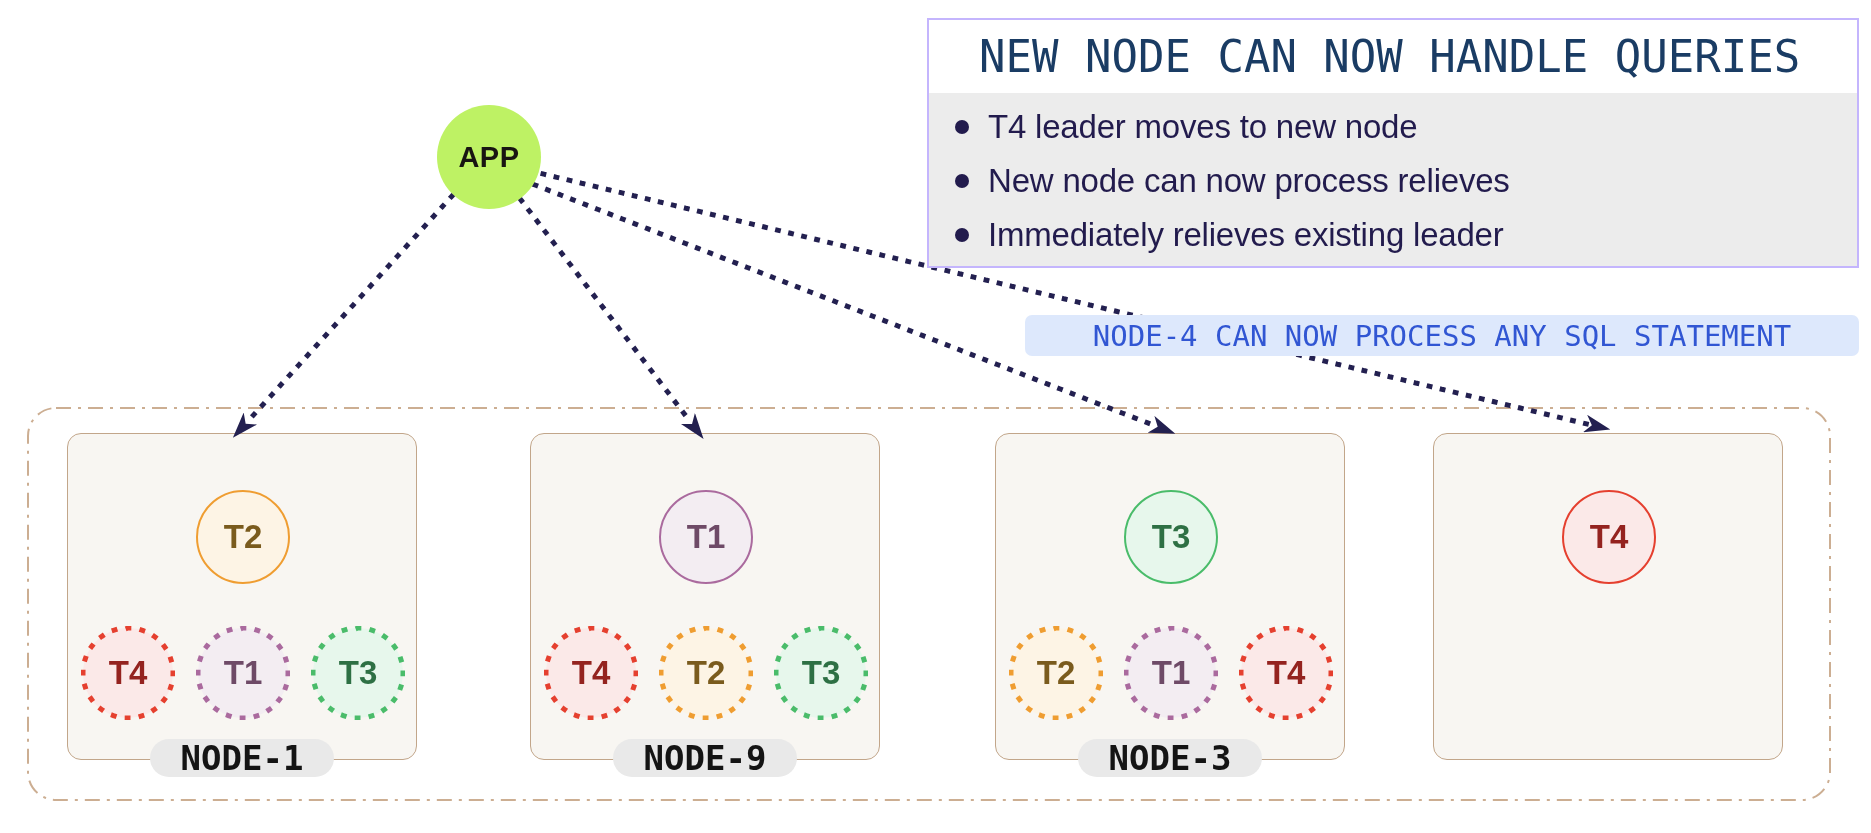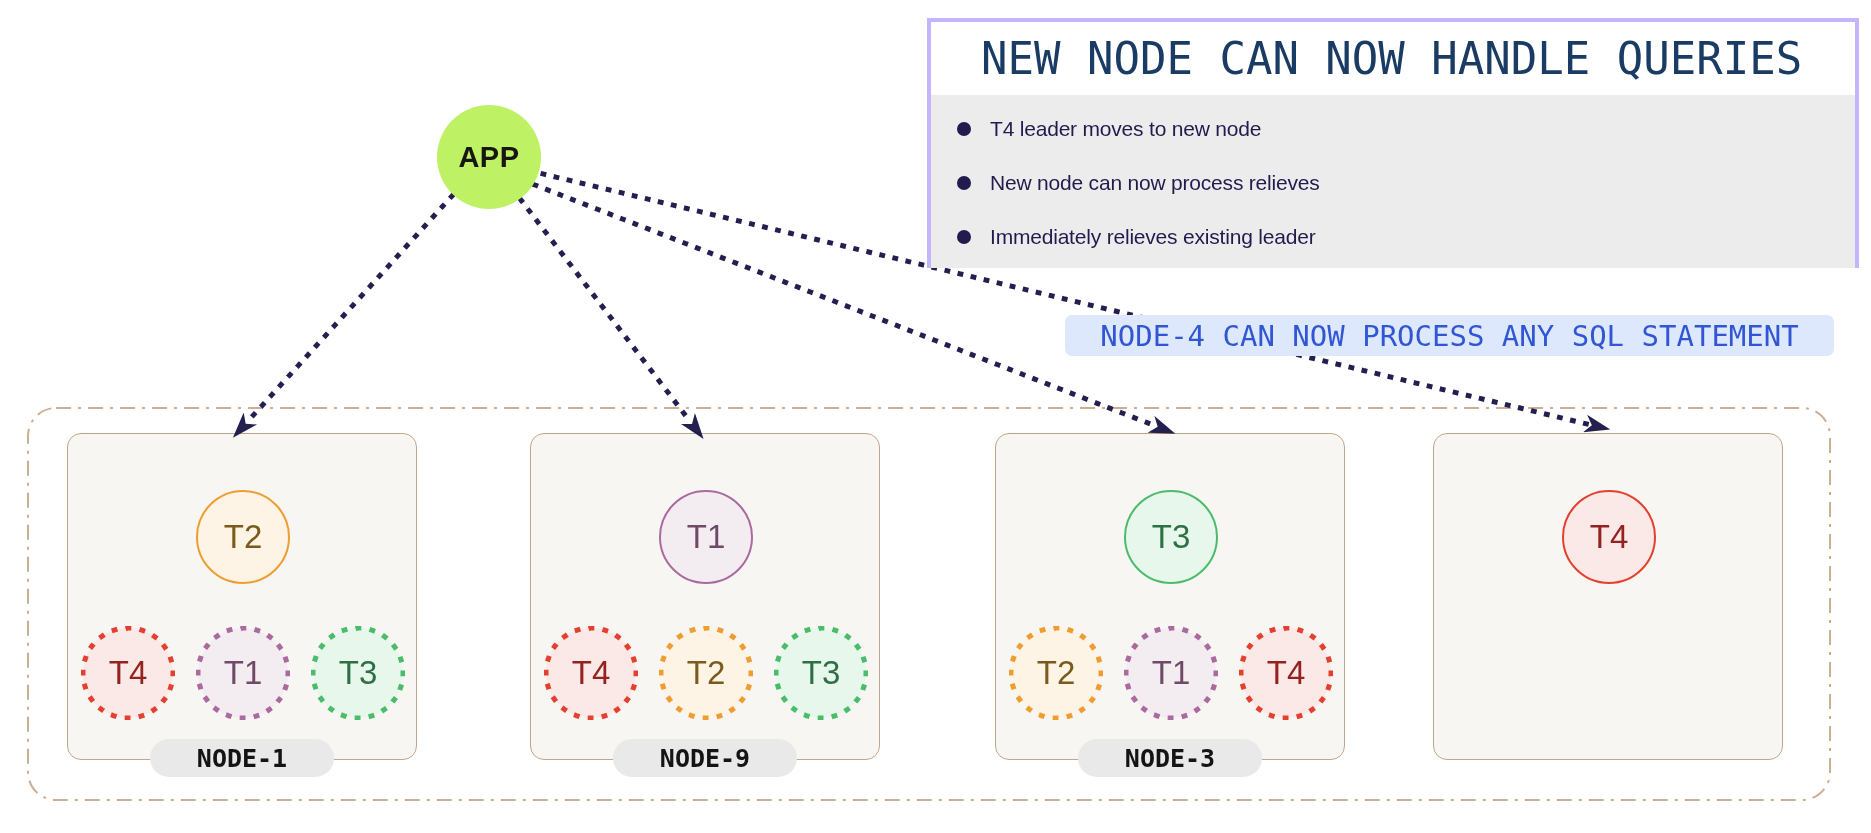--- a/index.html
+++ b/index.html
@@ -14,58 +14,58 @@
   .app-circle{
     position:absolute;left:437px;top:105px;width:104px;height:104px;
     border-radius:50%;background:#bef264;
     display:flex;align-items:center;justify-content:center;
   }
   .app-circle span{font-weight:bold;font-size:29px;letter-spacing:.5px;color:#181512;}
 
   
   .callout{
     position:absolute;left:927px;top:18px;width:932px;height:250px;
-    border:4px solid #c4b5fd;background:#ffffff;box-sizing:border-box;
+    border:2px solid #c4b5fd;background:#ffffff;box-sizing:border-box;
   }
   .callout-title{
     height:73px;line-height:73px;padding-left:50px;
     font-size:44px;color:#1a3c64;white-space:nowrap;
   }
   .callout-body{
     background:#ececec;height:173px;padding-top:7px;box-sizing:border-box;
   }
   .bullet-row{
     display:flex;align-items:center;height:54px;padding-left:26px;
   }
   .bullet-dot{
     width:14px;height:14px;border-radius:50%;background:#221b4d;
     flex:0 0 14px;margin-right:19px;
   }
-  .bullet-text{font-size:21px;color:#221b4d;letter-spacing:-.2px;white-space:nowrap;}
+  .bullet-text{font-size:33px;color:#221b4d;letter-spacing:-.2px;white-space:nowrap;}
 
   
   .sql-banner{
-    position:absolute;left:1065px;top:315px;width:769px;height:41px;
+    position:absolute;left:1025px;top:315px;width:834px;height:41px;
     background:#dde8fc;border-radius:7px;
     display:flex;align-items:center;justify-content:center;
     font-size:29px;color:#3156d3;white-space:nowrap;
   }
 
   
   .node-card{
     position:absolute;top:433px;width:350px;height:327px;box-sizing:border-box;
     background:#f8f6f2;border:1.5px solid #c2a68a;border-radius:14px;
   }
   .node-1{left:67px;} .node-2{left:530px;} .node-3{left:995px;} .node-4{left:1433px;}
 
   .node-pill{
     position:absolute;left:50%;transform:translateX(-50%);bottom:-18px;
     width:184px;height:38px;background:#e9e9e9;border-radius:19px;
     display:flex;align-items:center;justify-content:center;
-    font-weight:bold;font-size:25px;color:#141414;letter-spacing:0;
+    font-weight:bold;font-size:34px;color:#141414;letter-spacing:0;
   }
 
   
   .t1{--c:#aa6a9e;--f:#f3edf2;--tx:#6e4a67;}
   .t2{--c:#ef9d31;--f:#fdf4e5;--tx:#7a5b1d;}
   .t3{--c:#4abc6a;--f:#e7f7ec;--tx:#2e7044;}
   .t4{--c:#e5402f;--f:#fbe9e8;--tx:#94231f;}
 
   .leader{
     position:absolute;left:128px;top:56px;width:94px;height:94px;box-sizing:border-box;
@@ -73,21 +73,21 @@
     display:flex;align-items:center;justify-content:center;
   }
   .follower{
     position:absolute;top:192px;width:94px;height:94px;
   }
   .follower.pos-0{left:13px;} .follower.pos-1{left:128px;} .follower.pos-2{left:243px;}
   .follower svg{position:absolute;inset:0;}
   .follower .tlabel{
     position:absolute;inset:0;display:flex;align-items:center;justify-content:center;
   }
-  .tlabel{font-weight:normal;font-size:33px;color:var(--tx);letter-spacing:0;}
+  .tlabel{font-weight:bold;font-size:33px;color:var(--tx);letter-spacing:0;}
 
   .overlay-svg{position:absolute;left:0;top:0;pointer-events:none;}
 </style>
 </head>
 <body>
 
 <div class="node-card node-1">
   <div class="leader t2">
     <span class="tlabel">T2</span>
   </div>

